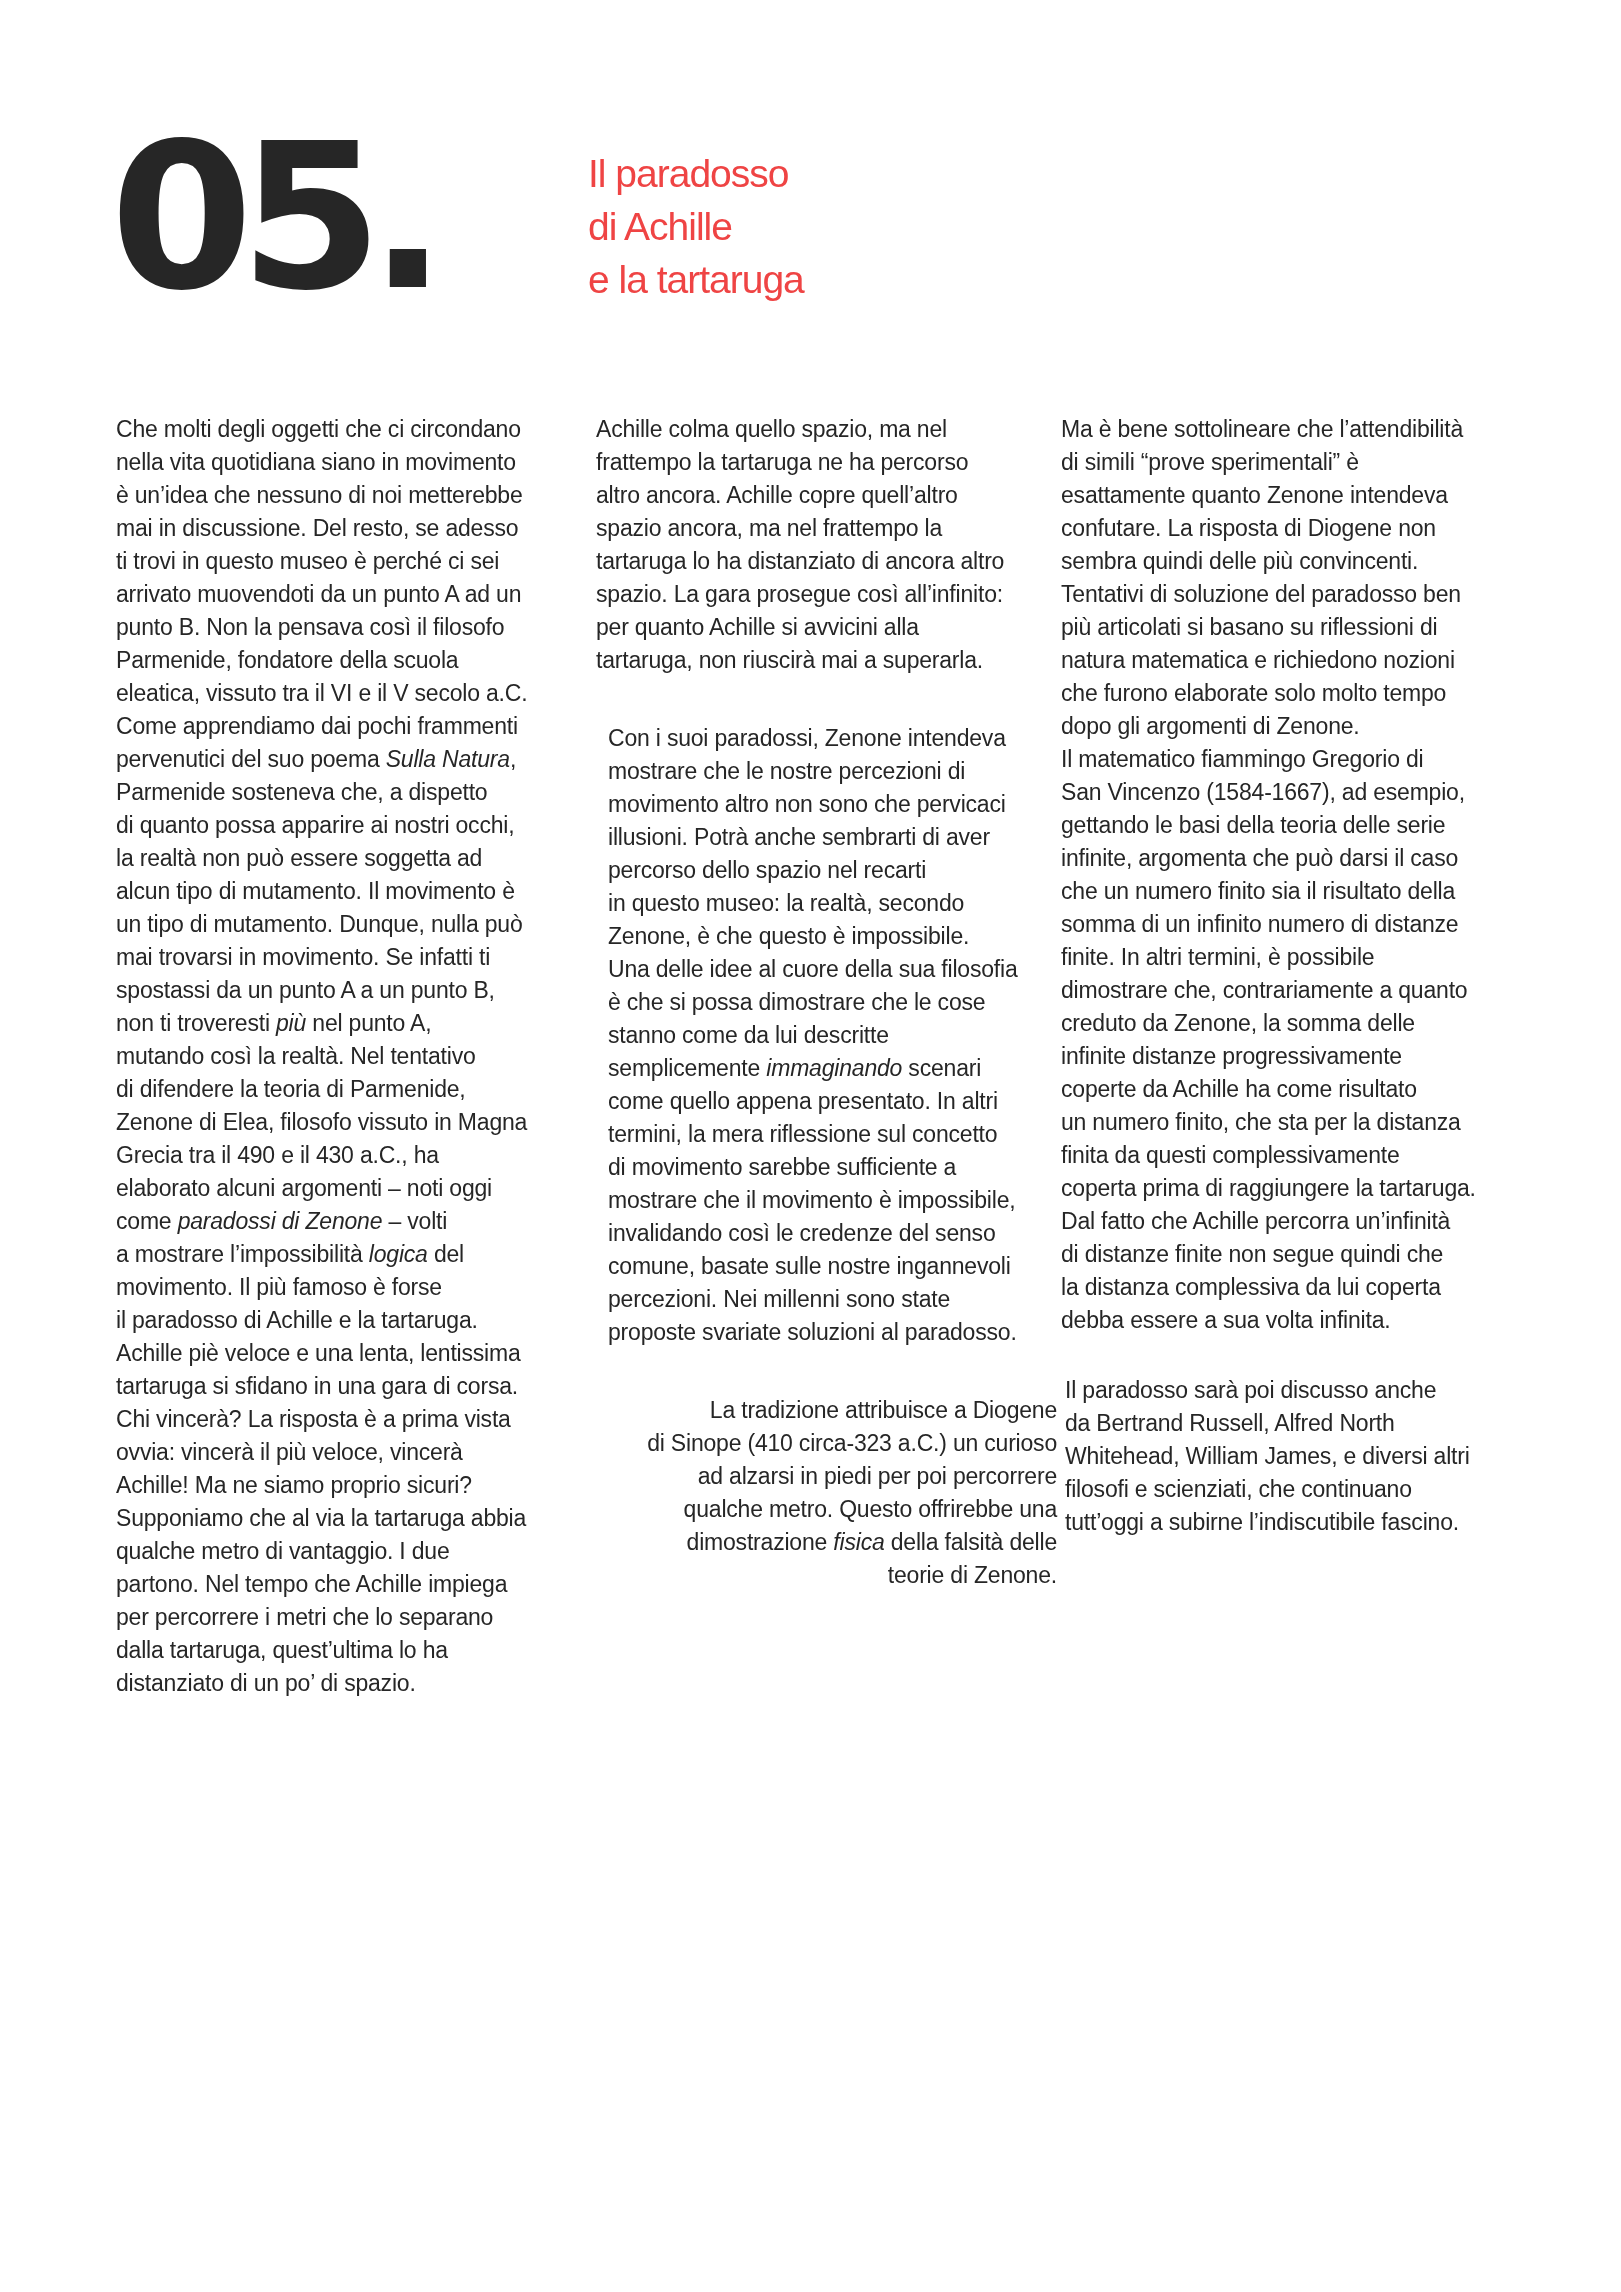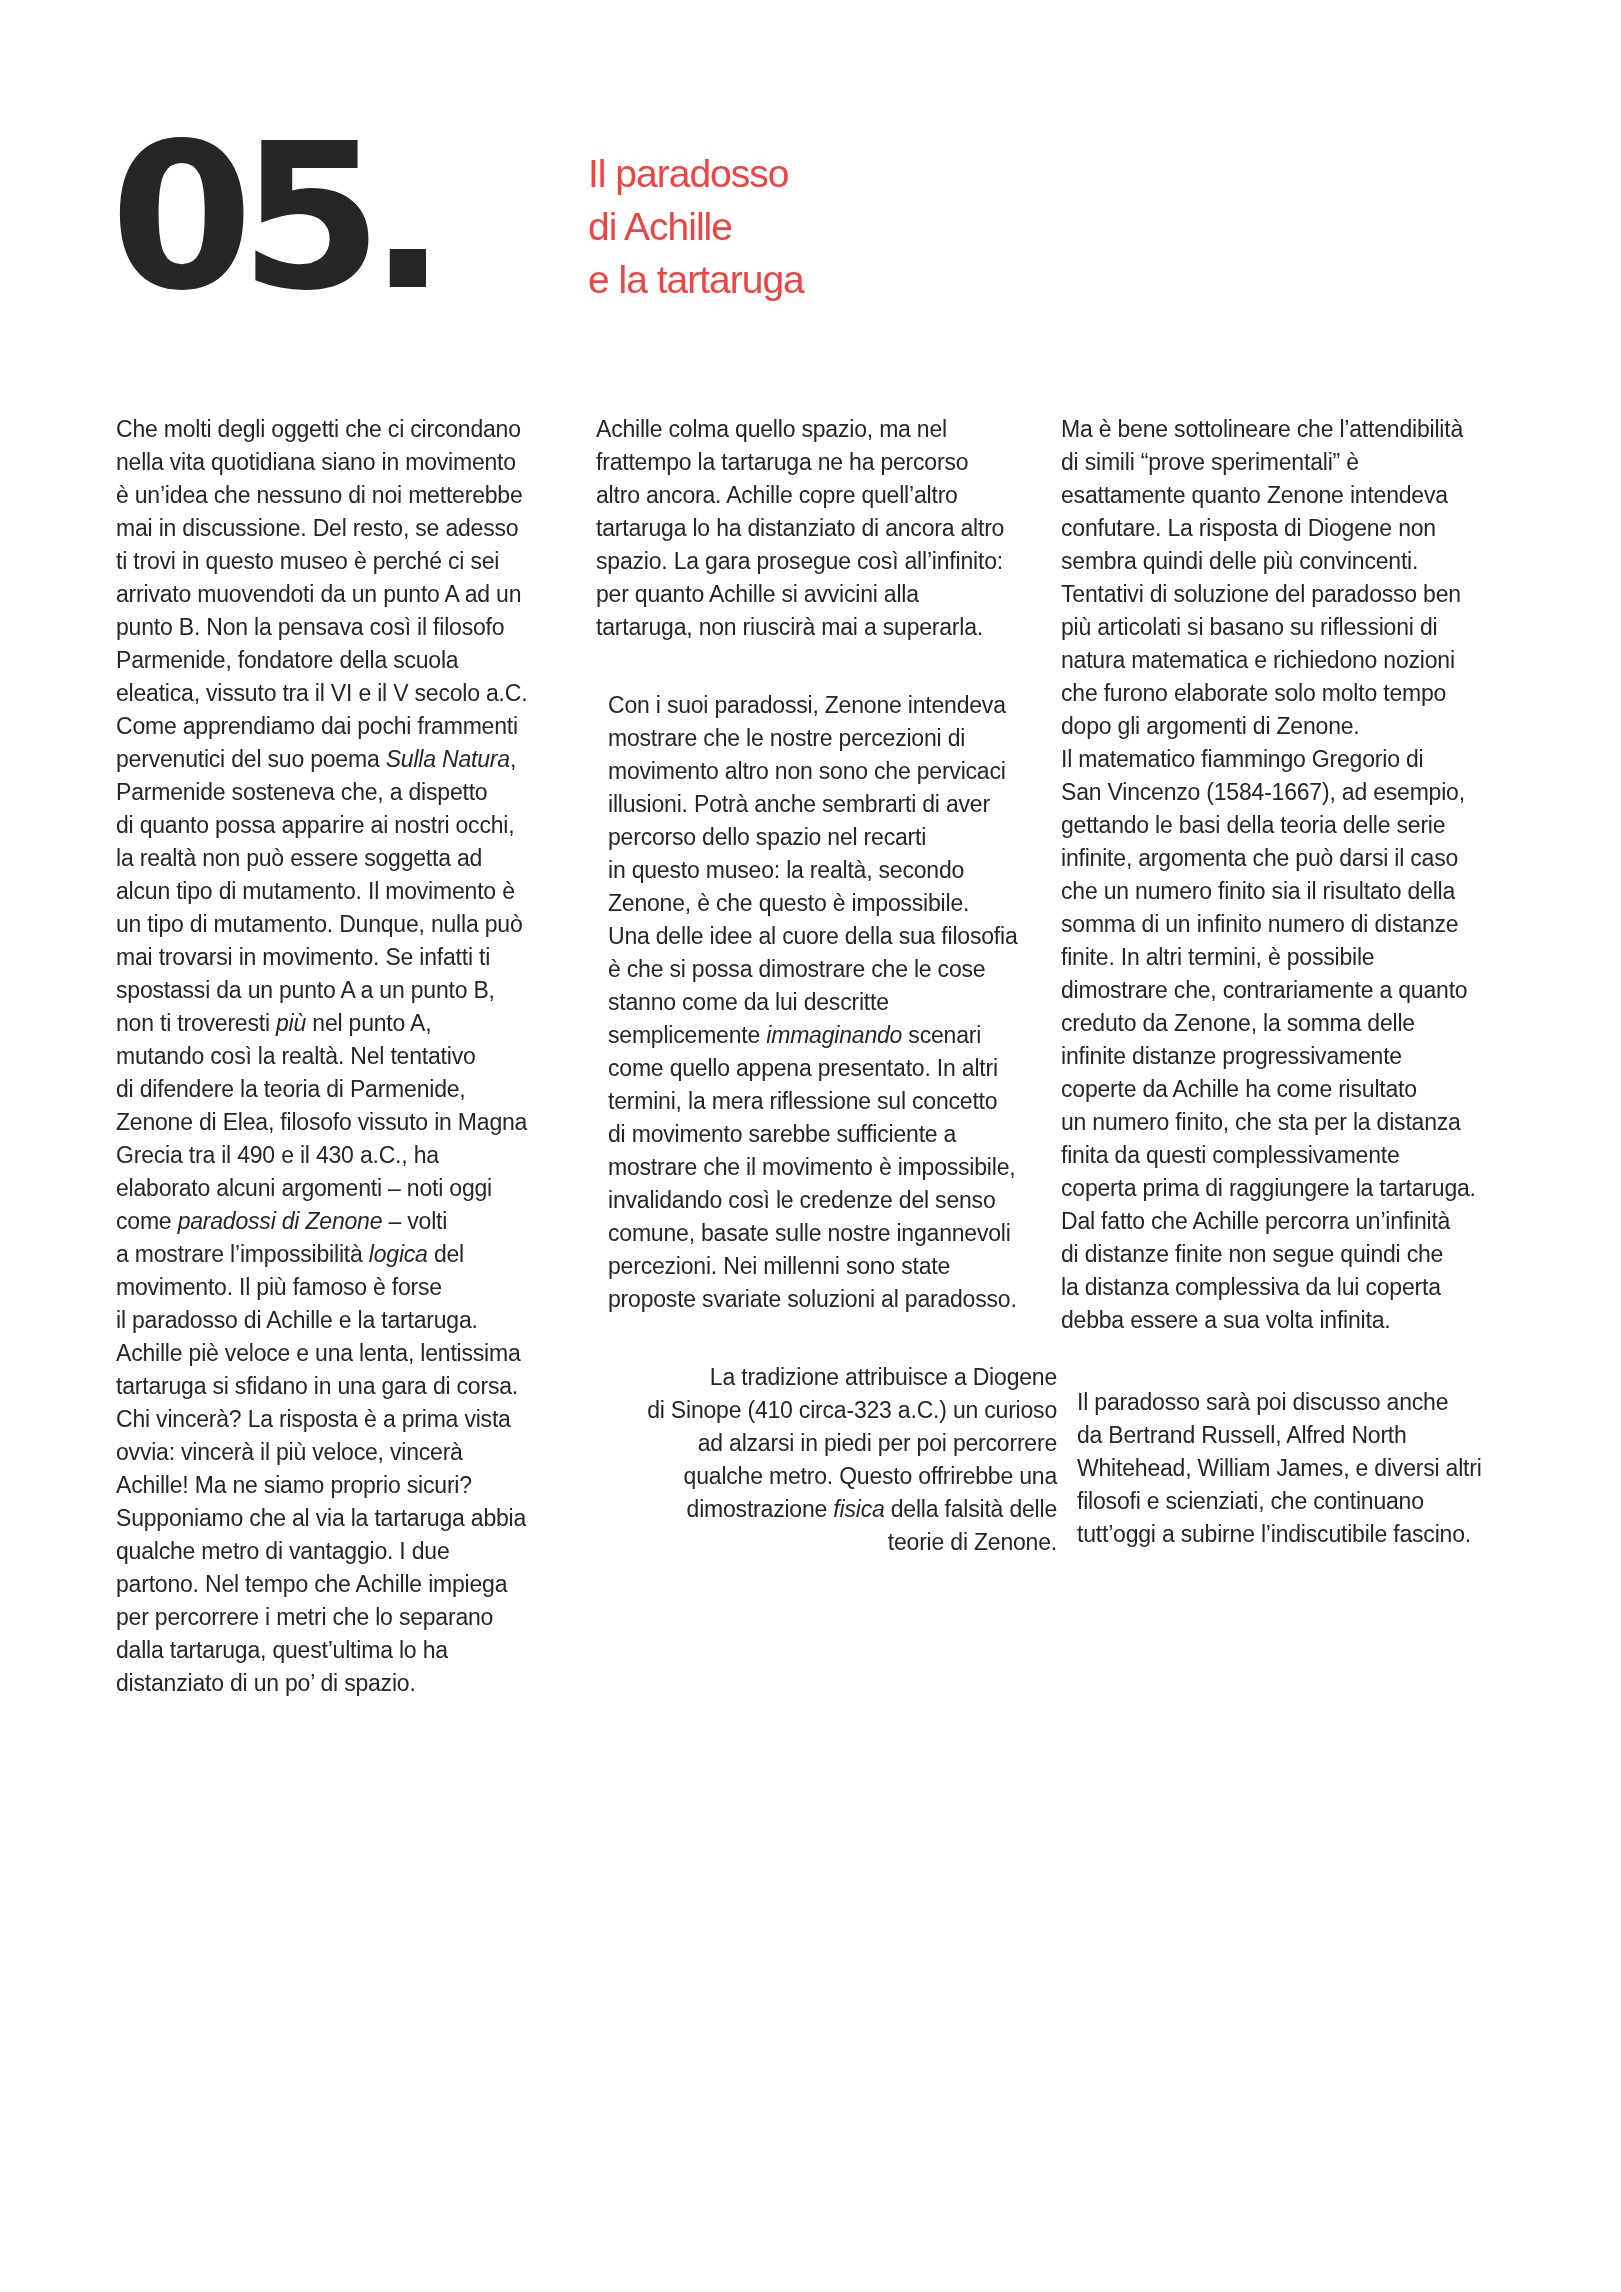--- a/index.html
+++ b/index.html
@@ -121,20 +121,21 @@
       <span class="line">per percorrere i metri che lo separano</span>
       <span class="line">dalla tartaruga, quest’ultima lo ha</span>
       <span class="line">distanziato di un po’ di spazio.</span>
     </p>
   </div>
 <div class="column col-2">
     <p style="margin: 0px;">
       <span class="line">Achille colma quello spazio, ma nel</span>
       <span class="line">frattempo la tartaruga ne ha percorso</span>
       <span class="line">altro ancora. Achille copre quell’altro</span>
+      <span class="line">spazio ancora, ma nel frattempo la</span>
       <span class="line">tartaruga lo ha distanziato di ancora altro</span>
       <span class="line">spazio. La gara prosegue così all’infinito:</span>
       <span class="line">per quanto Achille si avvicini alla</span>
       <span class="line">tartaruga, non riuscirà mai a superarla.</span>
     </p>
     <span class="blank"></span>
     <p style="margin: 12px;">
       <span class="line">Con i suoi paradossi, Zenone intendeva</span>
       <span class="line">mostrare che le nostre percezioni di</span>
       <span class="line">movimento altro non sono che pervicaci</span>
@@ -190,21 +191,21 @@
       <span class="line">coperte da Achille ha come risultato</span>
       <span class="line">un numero finito, che sta per la distanza</span>
       <span class="line">finita da questi complessivamente</span>
       <span class="line">coperta prima di raggiungere la tartaruga.</span>
       <span class="line">Dal fatto che Achille percorra un’infinità</span>
       <span class="line">di distanze finite non segue quindi che</span>
       <span class="line">la distanza complessiva da lui coperta</span>
       <span class="line">debba essere a sua volta infinita.</span>
     </p>
     <span class="blank"></span>
-    <p style="margin: 16px;">
+    <p style="margin: 4px;">
       <span class="line">Il paradosso sarà poi discusso anche</span>
       <span class="line">da Bertrand Russell, Alfred North</span>
       <span class="line">Whitehead, William James, e diversi altri</span>
       <span class="line">filosofi e scienziati, che continuano</span>
       <span class="line">tutt’oggi a subirne l’indiscutibile fascino.</span>
     </p>
   </div>
 
 
 </body></html>

